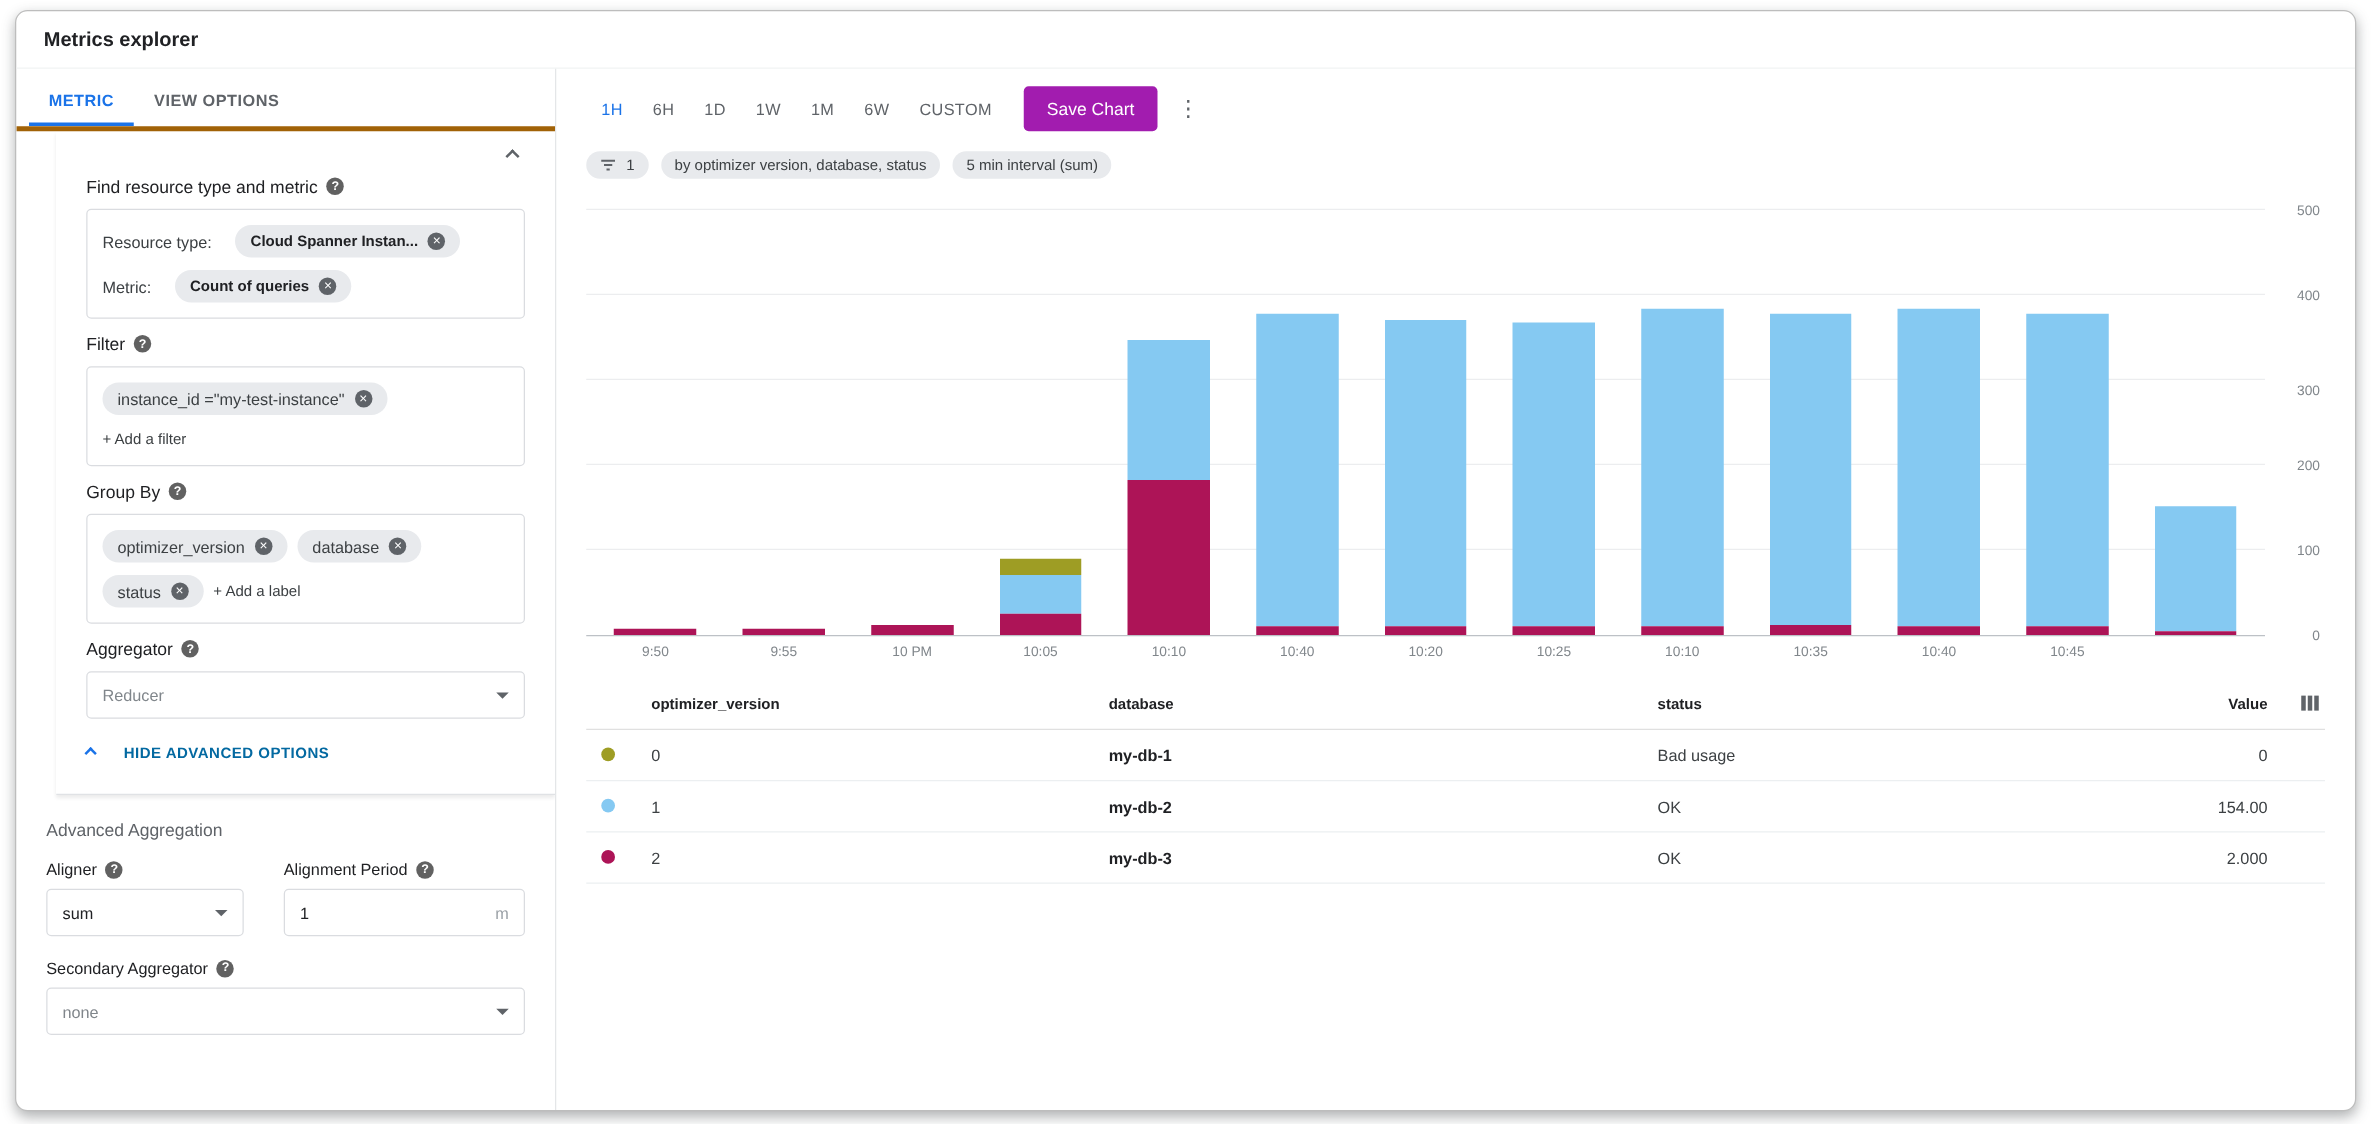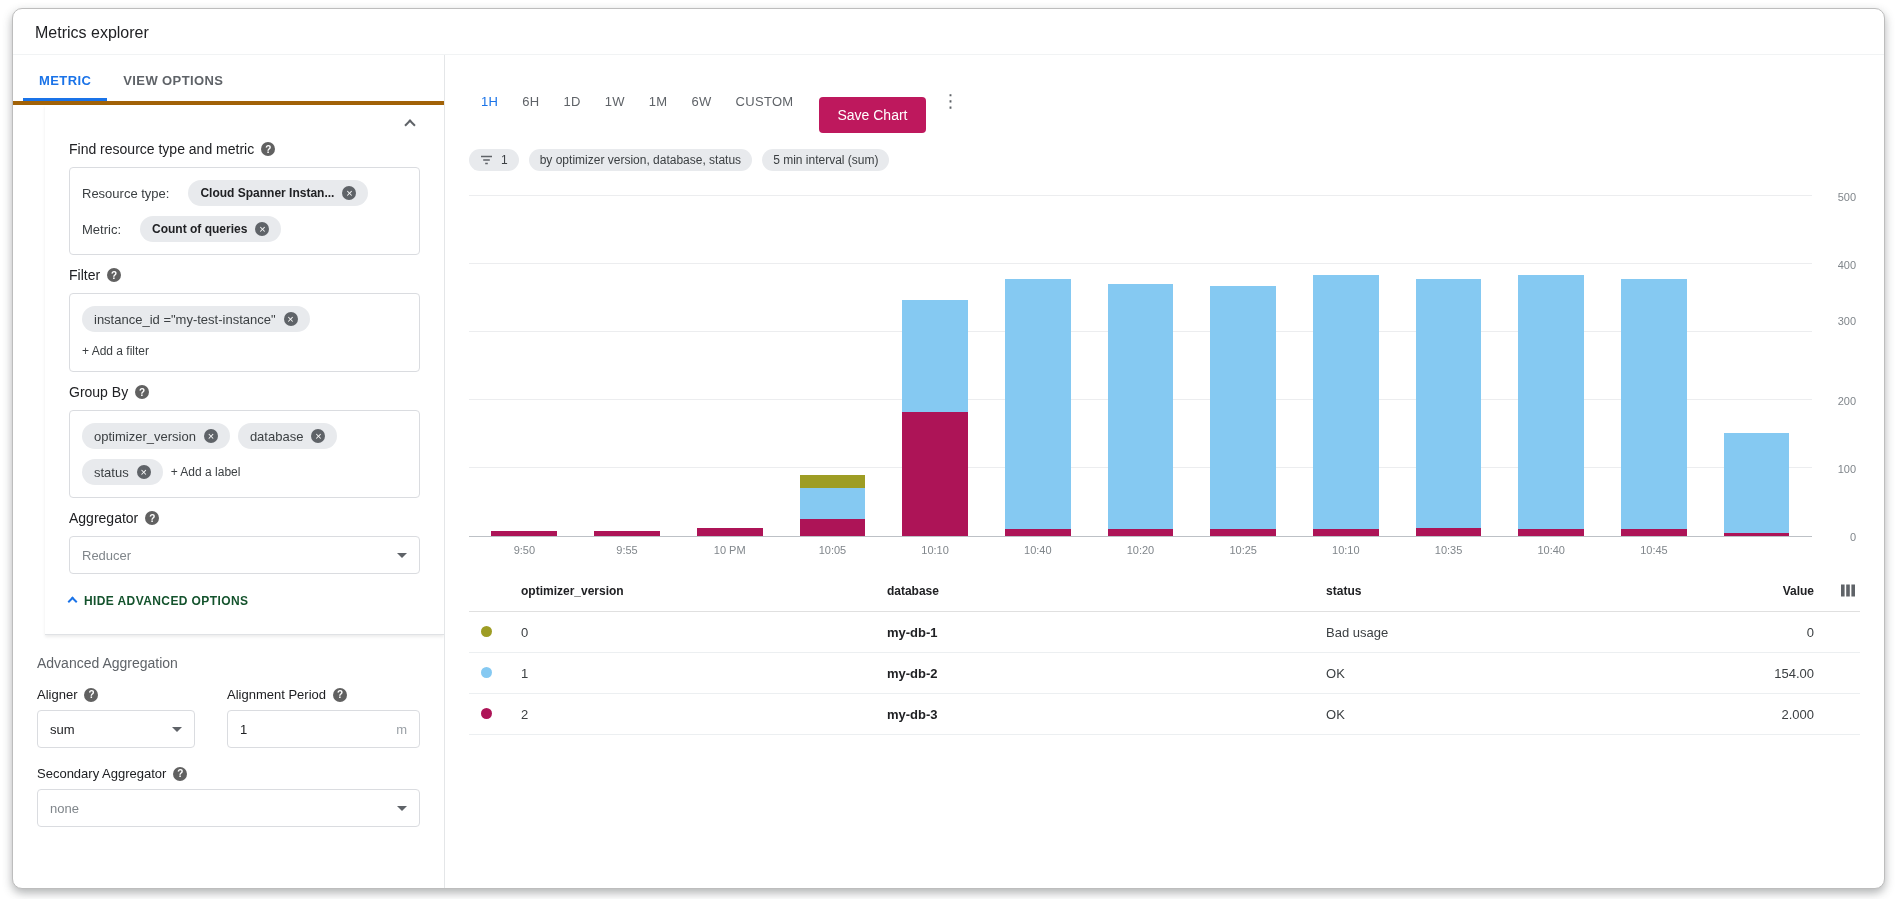--- a/index.html
+++ b/index.html
@@ -3,21 +3,21 @@
 <meta charset="utf-8">
 <style>
   * { margin:0; padding:0; box-sizing:border-box; }
   html,body { width:1897px; height:899px; background:#fff; font-family:"Liberation Sans", sans-serif; overflow:hidden; }
   .frame { position:absolute; left:12px; top:8px; right:12px; bottom:10px; background:#fff;
            border:1px solid #bdbdbd; border-radius:10px; box-shadow:0 4px 10px rgba(60,64,67,.4);
            display:flex; flex-direction:column; overflow:hidden; }
 
   
   .page-header { padding:15px 22px 12px; border-bottom:1px solid #f1f3f4; }
-  .page-title { font-size:16px; color:#202124; font-weight:400; }
+  .page-title { font-size:16px; color:#202124; font-weight:700; }
 
   .body { flex:1; display:flex; min-height:0; }
 
   
   .left-panel { width:432px; flex:0 0 432px; border-right:1px solid #e4e6e8; display:flex; flex-direction:column; overflow:hidden; }
   .tabs { display:flex; border-bottom:4px solid #a16207; padding:0 10px; }
   .tab { padding:18px 16px 13px; font-size:13px; font-weight:700; letter-spacing:.4px; color:#5f6368; cursor:pointer; }
   .tab.active { color:#1a73e8; box-shadow:inset 0 -3px 0 #1a73e8; }
 
   .metric-card { padding-bottom:6px; border-bottom:1px solid #e0e2e5; box-shadow:0 2px 3px rgba(0,0,0,.08);margin-left:32px; }
@@ -48,43 +48,43 @@
   .wrap-box { display:flex; flex-wrap:wrap; gap:10px 8px; align-items:center; }
   #group-by-chips { display:contents; }
   .inline-add { font-size:12px; color:#3c4043; cursor:pointer; }
 
   .select { border:1px solid #dadce0; border-radius:4px; height:38px; padding:0 12px; display:flex;
             align-items:center; justify-content:space-between; font-size:13px; color:#202124; background:#fff; cursor:pointer; }
   .select .v.placeholder { color:#80868b; }
   .caret { width:0; height:0; border-left:5px solid transparent; border-right:5px solid transparent; border-top:5px solid #5f6368; }
   .aggregator-select { margin:0 24px;gap:40px; }
 
-  .advanced-toggle { display:flex; align-items:center; gap:8px; margin:20px 24px 20px; color:#14532d;
+  .advanced-toggle { display:flex; align-items:center; gap:23px; margin:20px 24px 20px; color:#0369a1;
                      font-size:12px; font-weight:700; letter-spacing:.4px; cursor:pointer; }
 
   .advanced { padding:20px 24px 24px; }
   .adv-heading { font-size:14px; color:#5f6368; margin-bottom:16px; }
   .label-row { display:flex; align-items:center; font-size:13px; color:#202124; margin-bottom:8px; }
   .adv-grid { display:flex; gap:32px; margin-bottom:18px; }
   .adv-col.c1 { width:158px; flex:0 0 158px; }
   .adv-col.c2 { flex:1; }
   .input-box { border:1px solid #dadce0; border-radius:4px; height:38px; padding:0 12px; display:flex;
                align-items:center; justify-content:space-between; font-size:13px; color:#202124; cursor:text; }
   .unit { color:#9aa0a6; }
 
   
   .right-panel { flex:1; display:flex; flex-direction:column; min-width:0; overflow:hidden; }
   .toolbar { display:flex; align-items:center; justify-content:space-between; padding:14px 24px 8px; }
   .chart-type { width:205px; height:40px; }
   .toolbar-right { display:flex; align-items:center; }
   .range-btn { border:none; background:none; font-family:inherit; font-size:13px; letter-spacing:.3px;
                color:#5f6368; padding:9px 12px; cursor:pointer; }
   .range-btn.active { color:#1a73e8; }
-  .save-btn { background:#be185d; color:#fff; border:none; border-radius:4px; font-family:inherit;
-              font-size:14px; padding:10px 18px; margin-left:14px; cursor:pointer;margin-top:28px; }
+  .save-btn { background:#a21caf; color:#fff; border:none; border-radius:4px; font-family:inherit;
+              font-size:14px; padding:10px 18px; margin-left:14px; cursor:pointer; }
   .kebab { color:#5f6368; font-size:18px; padding:0 8px; margin-left:8px; cursor:pointer; }
   .kebab::after { content:"⋮"; }
 
   .chips-row { display:flex; gap:10px; padding:8px 24px 14px; align-items:center; }
   .chips-row .chip { padding:5px 11px; font-size:12px; }
 
   .chart-wrap { padding:12px 24px 0; }
   .chart { display:flex; }
   .plot { flex:1; height:340px; position:relative; border-bottom:1px solid #bdc1c6; }
   .gridline { position:absolute; left:0; right:0; height:1px; background:#ecedef; }
@@ -349,21 +349,21 @@
                     <div class="seg" style="height: 100.64px; background: rgb(133, 201, 242);"></div>
                     <div class="seg" style="height: 2.72px; background: rgb(173, 20, 87);"></div>
                   </div>
                 </div>
               </div>
             </div>
           <div class="y-axis" id="y-axis">
               <span class="ylabel" style="bottom: 0px;">0</span>
               <span class="ylabel" style="bottom: 68px;">100</span>
               <span class="ylabel" style="bottom: 136px;">200</span>
-              <span class="ylabel" style="bottom: 216px;">300</span>
+              <span class="ylabel" style="bottom: 196px;">300</span>
               <span class="ylabel" style="bottom: 272px;">400</span>
               <span class="ylabel" style="bottom: 340px;">500</span>
             </div>
         </div>
         <div class="x-axis" id="x-axis">
             <div class="xslot">9:50</div>
             <div class="xslot">9:55</div>
             <div class="xslot">10 PM</div>
             <div class="xslot">10:05</div>
             <div class="xslot">10:10</div>

